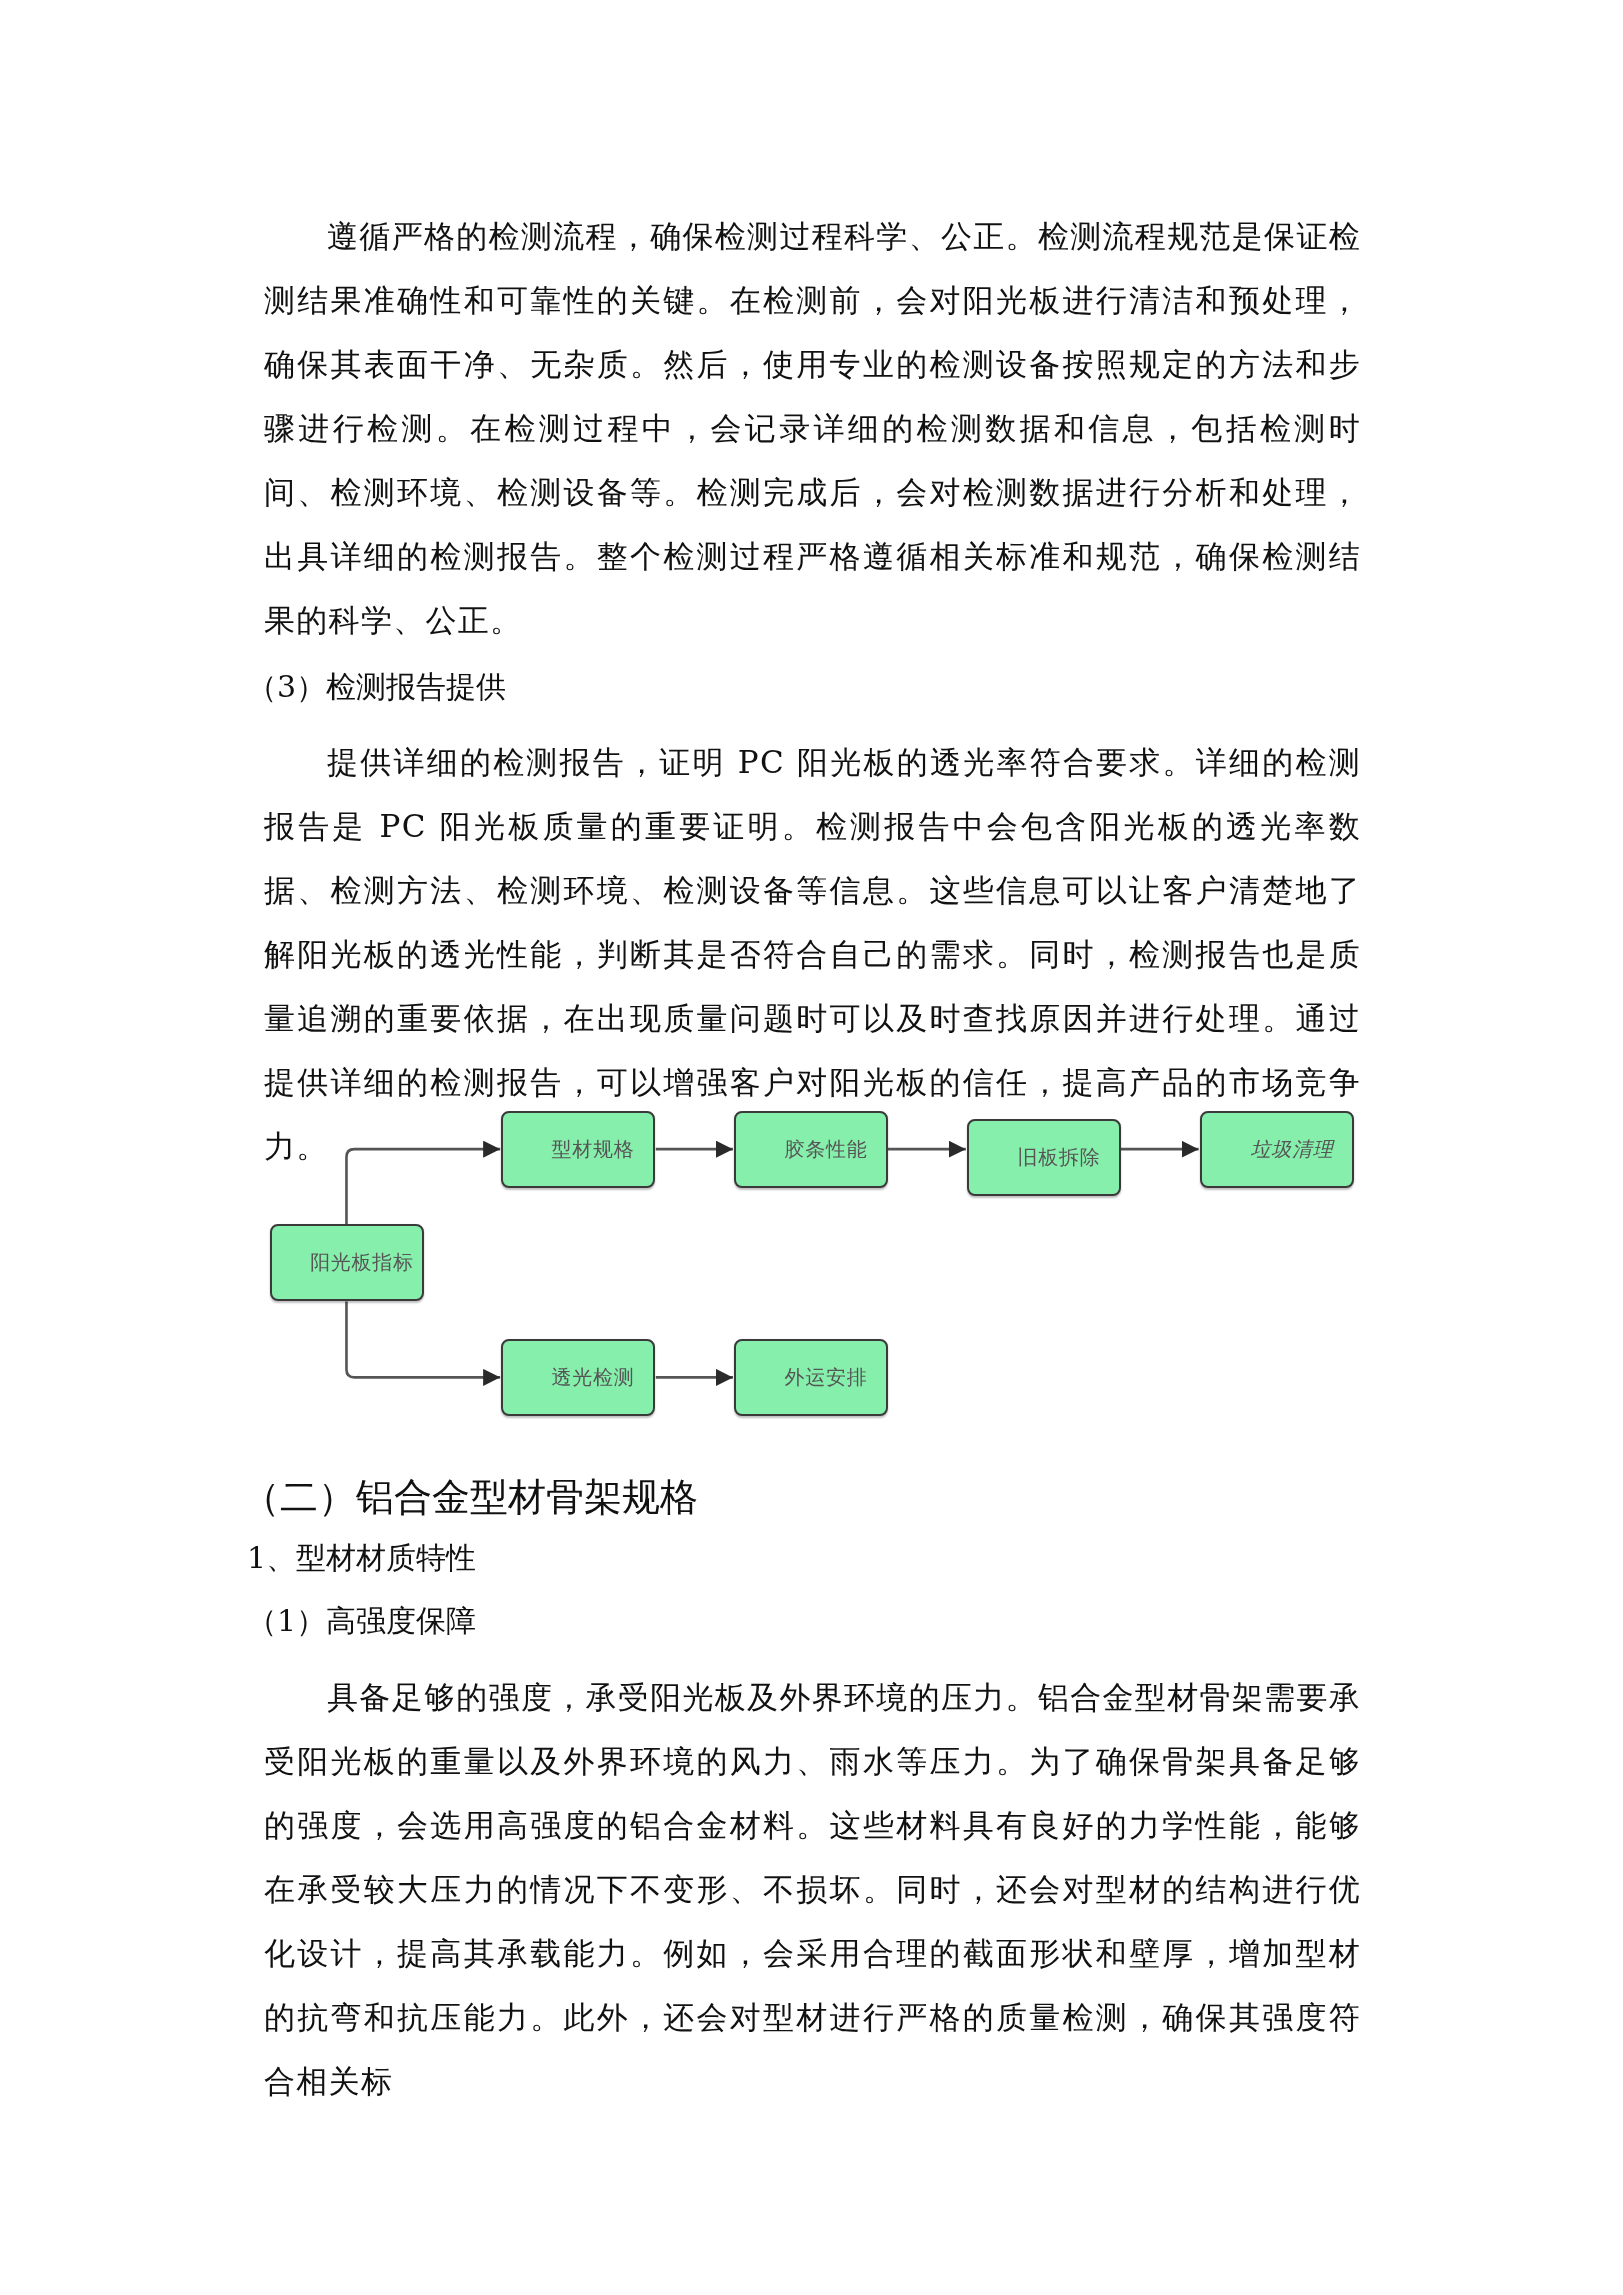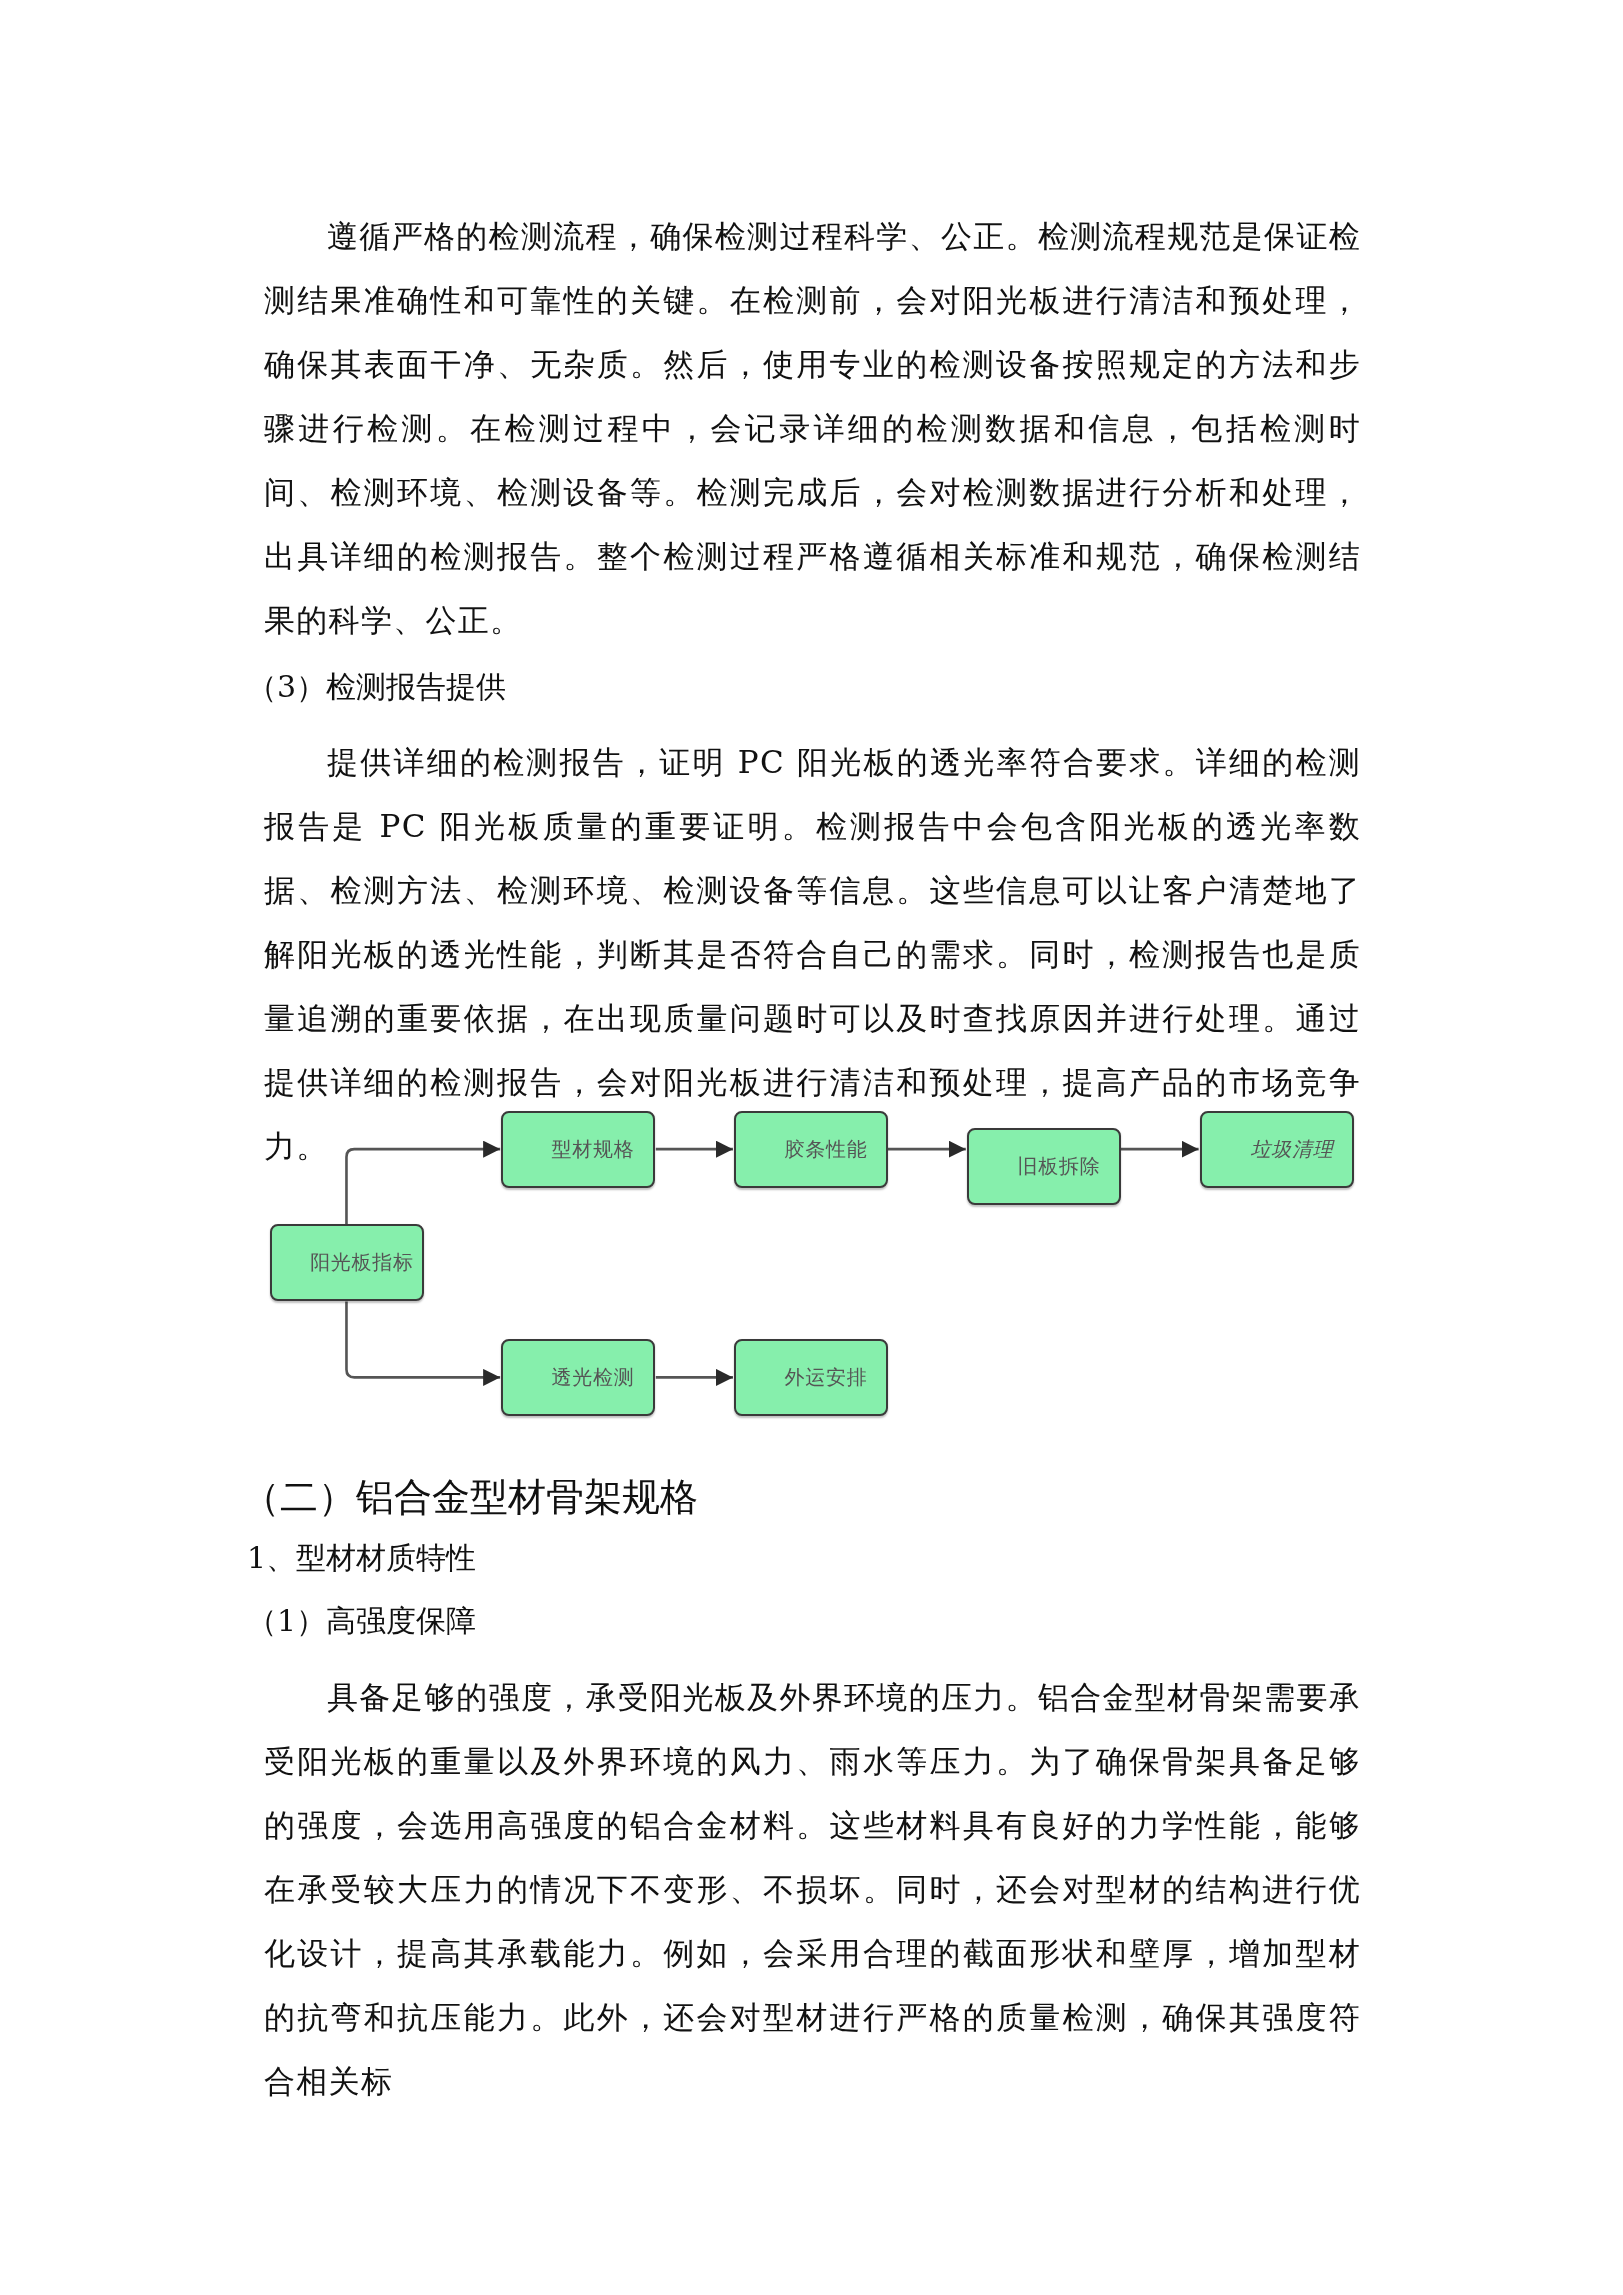--- a/index.html
+++ b/index.html
@@ -21,21 +21,21 @@
 </head>
 <body>
 
 <div class="block para" style="top:187px;">
   <p>遵循严格的检测流程，确保检测过程科学、公正。检测流程规范是保证检测结果准确性和可靠性的关键。在检测前，会对阳光板进行清洁和预处理，确保其表面干净、无杂质。然后，使用专业的检测设备按照规定的方法和步骤进行检测。在检测过程中，会记录详细的检测数据和信息，包括检测时间、检测环境、检测设备等。检测完成后，会对检测数据进行分析和处理，出具详细的检测报告。整个检测过程严格遵循相关标准和规范，确保检测结果的科学、公正。</p>
 </div>
 
 <div class="block sub" style="top:667px;">（3）检测报告提供</div>
 
 <div class="block para" style="top:713px;">
-  <p>提供详细的检测报告，证明 PC 阳光板的透光率符合要求。详细的检测报告是 PC 阳光板质量的重要证明。检测报告中会包含阳光板的透光率数据、检测方法、检测环境、检测设备等信息。这些信息可以让客户清楚地了解阳光板的透光性能，判断其是否符合自己的需求。同时，检测报告也是质量追溯的重要依据，在出现质量问题时可以及时查找原因并进行处理。通过提供详细的检测报告，会对阳光板进行清洁和预处理，提高产品的市场竞争力。</p>
+  <p>提供详细的检测报告，证明 PC 阳光板的透光率符合要求。详细的检测报告是 PC 阳光板质量的重要证明。检测报告中会包含阳光板的透光率数据、检测方法、检测环境、检测设备等信息。这些信息可以让客户清楚地了解阳光板的透光性能，判断其是否符合自己的需求。同时，检测报告也是质量追溯的重要依据，在出现质量问题时可以及时查找原因并进行处理。通过提供详细的检测报告，可以增强客户对阳光板的信任，提高产品的市场竞争力。</p>
 </div>
 
 <div class="diagram">
   <svg width="1112" height="327" viewBox="0 0 1700 500">
     <defs>
       <marker id="arr" markerWidth="10" markerHeight="10" refX="9" refY="5" orient="auto" markerUnits="userSpaceOnUse">
         <path d="M0,0 L10,5 L0,10 z" fill="#2a2a2a"></path>
       </marker>
       <marker id="arrL" viewBox="0 0 10 10" markerWidth="26" markerHeight="26" refX="10" refY="5" orient="auto" markerUnits="userSpaceOnUse">
         <path d="M0,0 L10,5 L0,10 z" fill="#2a2a2a"></path>
@@ -50,21 +50,21 @@
     <path d="M957,66 L1076,66" stroke="#555" stroke-width="4" fill="none" marker-end="url(#arrL)"></path>
     <path d="M1313,66 L1432,66" stroke="#555" stroke-width="4" fill="none" marker-end="url(#arrL)"></path>
 
     <path d="M602,415 L720,415" stroke="#555" stroke-width="4" fill="none" marker-end="url(#arrL)"></path>
   </svg>
 
   <div class="node" style="left:7.9px; top:118px;text-align:right;">阳光板指标</div>
 
   <div class="node" style="left:239px; top:4.6px;">型材规格</div>
   <div class="node" style="left:472px; top:4.6px;">胶条性能</div>
-  <div class="node" style="left:705px; top:22px;">旧板拆除</div>
+  <div class="node" style="left:705px; top:13px;">旧板拆除</div>
   <div class="node" style="left:938px; top:4.6px;font-style:italic;">垃圾清理</div>
 
   <div class="node" style="left:239px; top:233px;text-align:center;">透光检测</div>
   <div class="node" style="left:472px; top:233px;">外运安排</div>
 </div>
 
 <div class="block h2" style="top:1474px; left:242px;">（二）铝合金型材骨架规格</div>
 
 <div class="block sub" style="top:1538px; left:247px;">1、型材材质特性</div>
 

